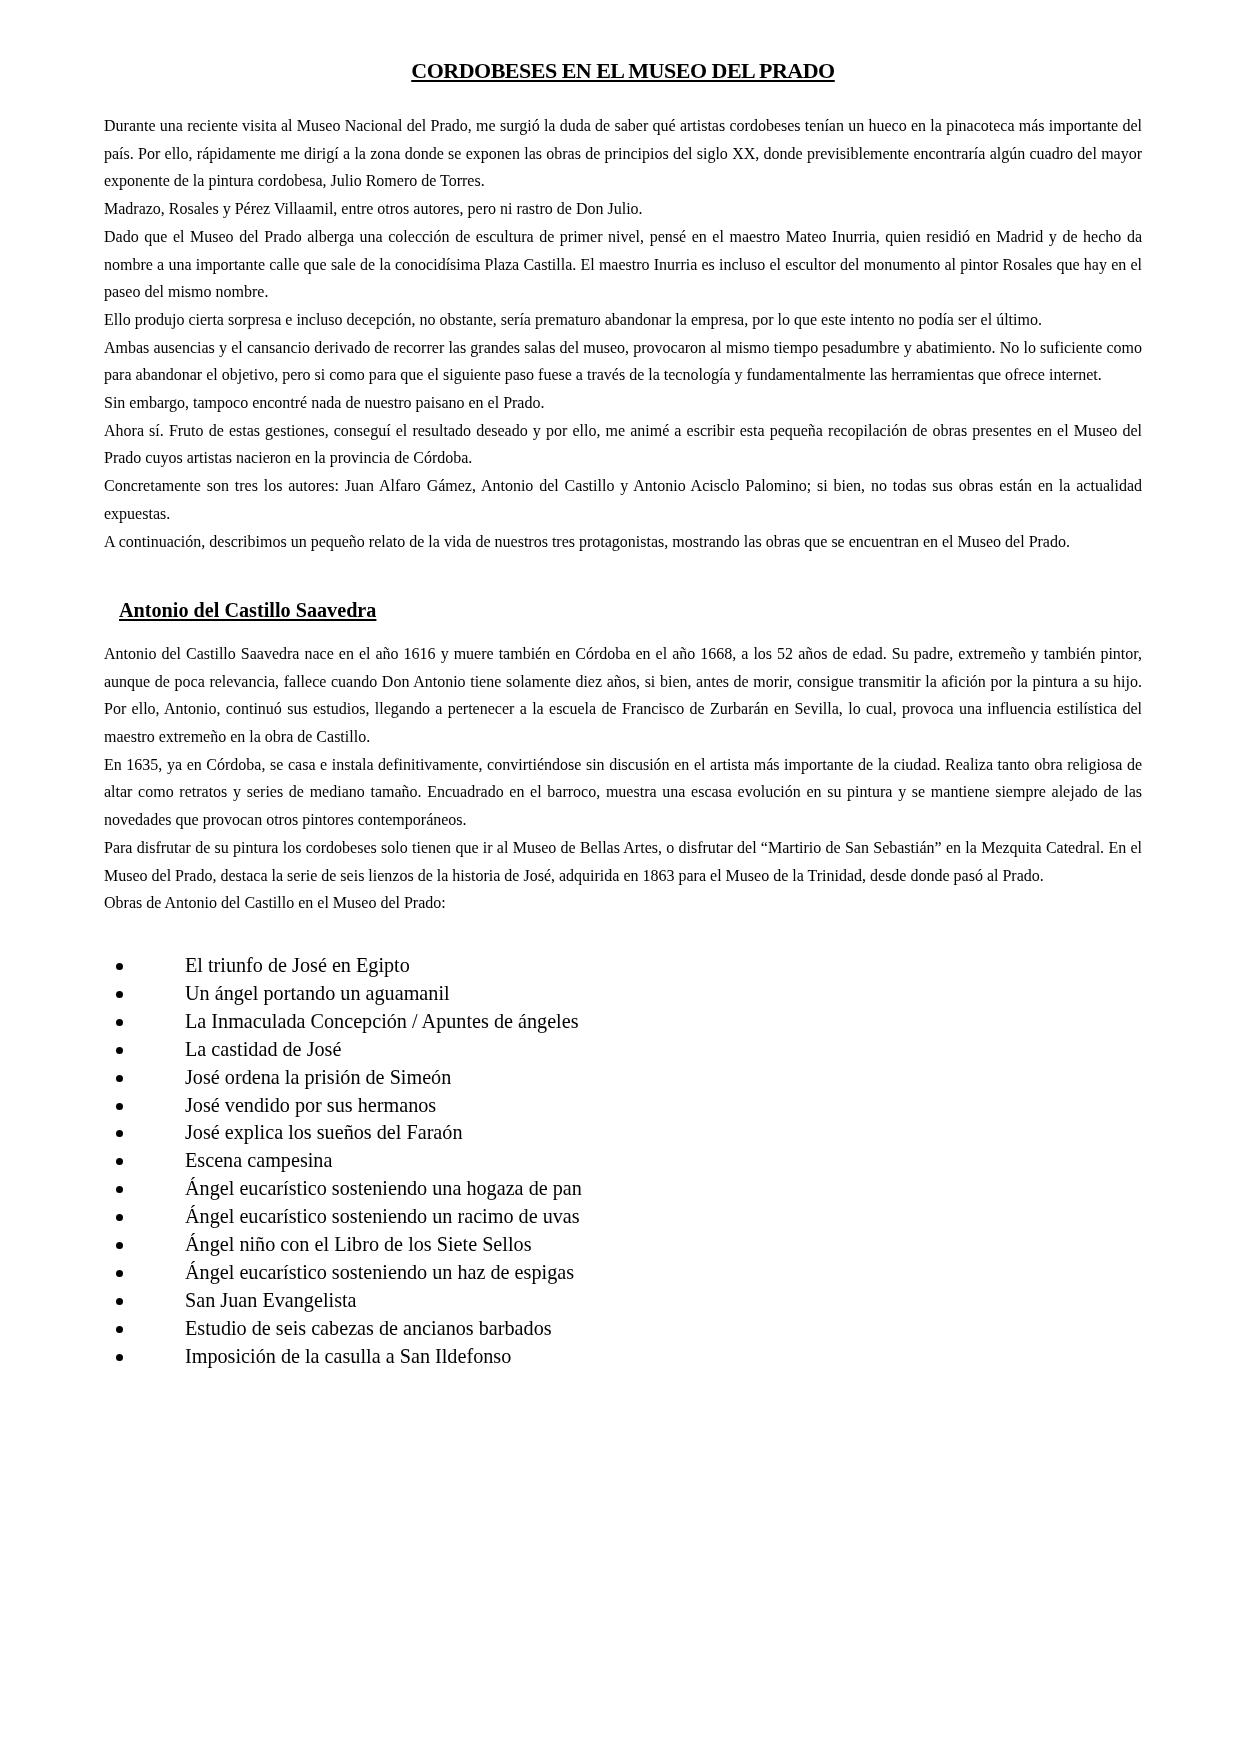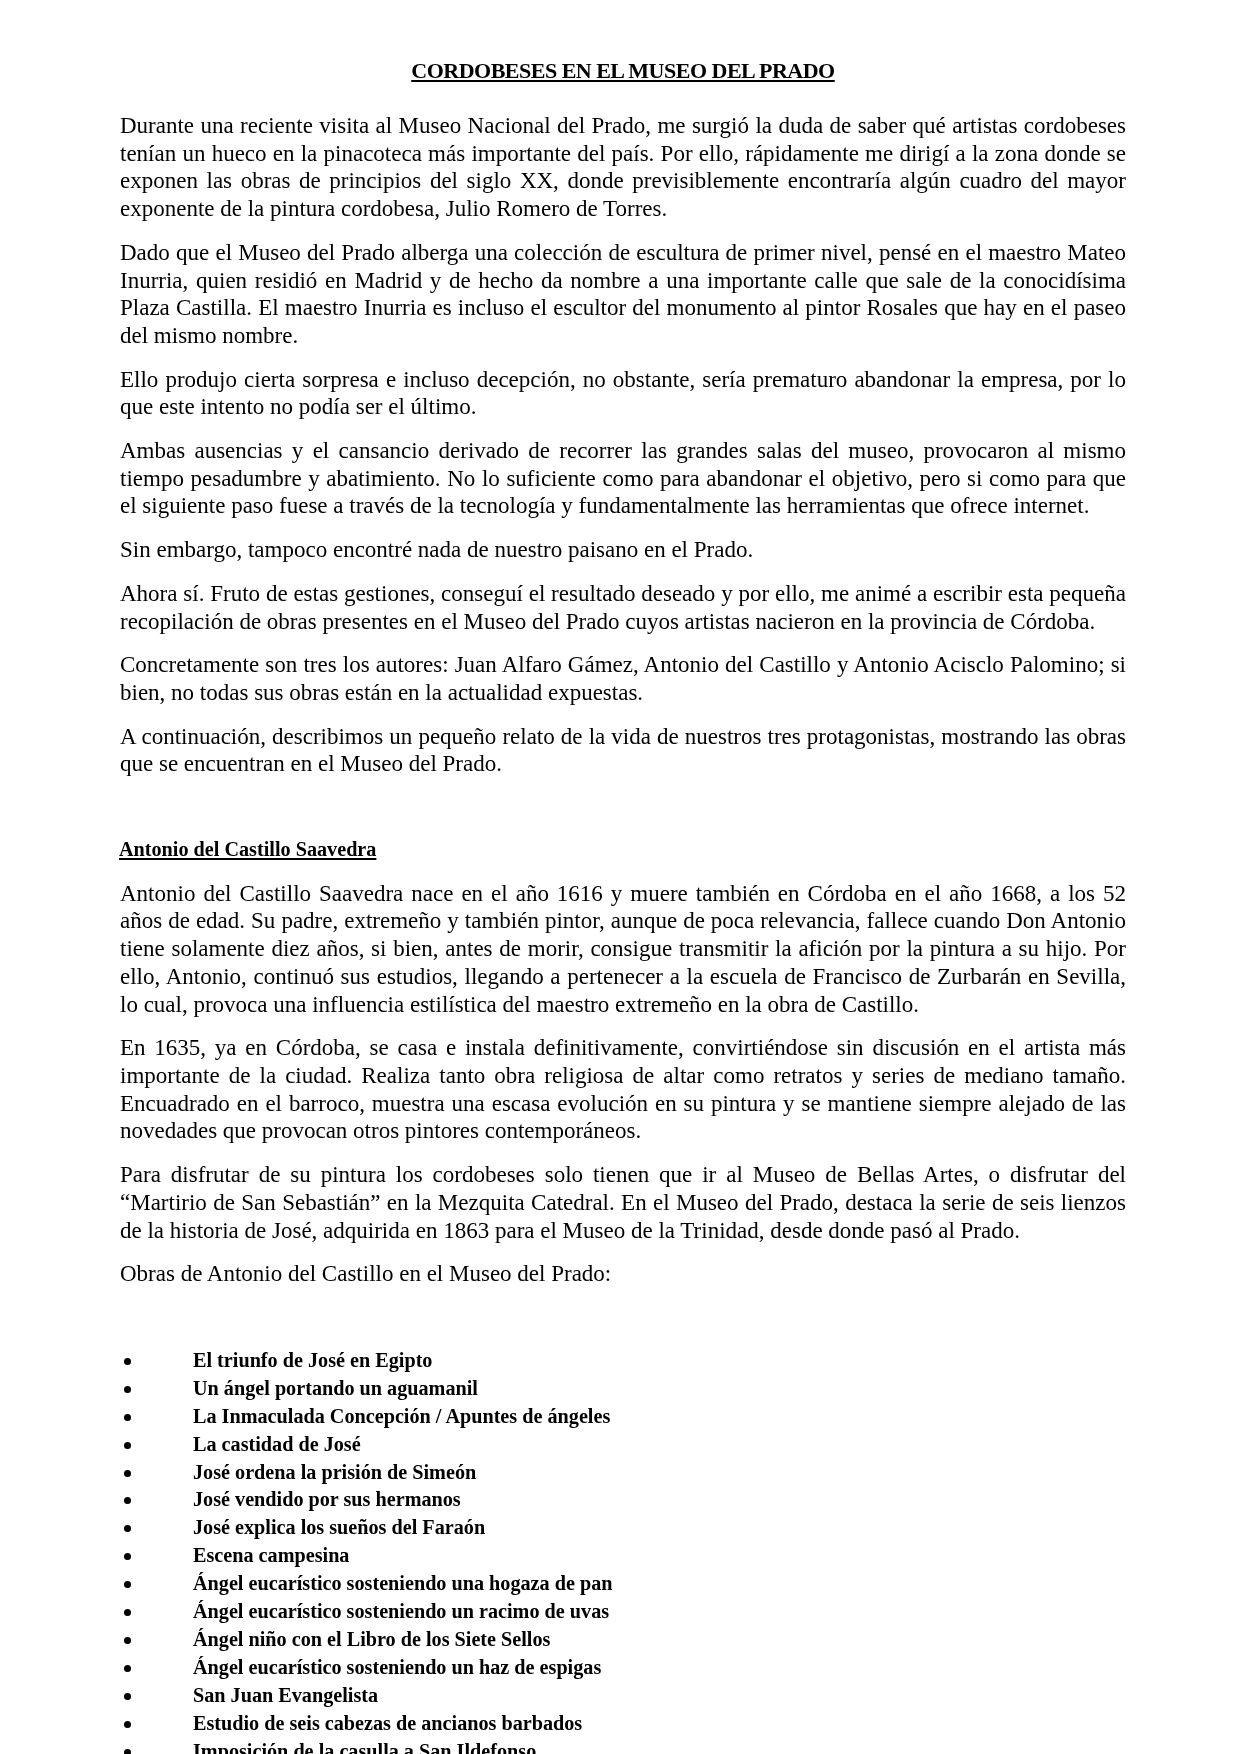--- a/index.html
+++ b/index.html
@@ -12,49 +12,50 @@
   .content {
     position: absolute; left: 104px; top: 56px; width: 1038px;
   }
   .title {
     text-align: center; font-weight: bold; text-decoration: underline;
     font-size: 22px; line-height: 30px; margin: 0 0 26px 0;
     font-family: "Liberation Serif", "DejaVu Serif", serif;
     letter-spacing: -0.5px;
   }
   .para {
-    font-size: 23px; line-height: 27.7px; margin: 16px; text-align: justify;
+    font-size: 16px; line-height: 27.7px; margin: 0; text-align: justify;
     font-family: "Liberation Serif", "DejaVu Serif", serif;
   }
   .gap { height: 27px; }
   .section-heading {
     font-weight: bold; text-decoration: underline;
     font-size: 20.2px; line-height: 27.7px; margin: 15px;
     font-family: "Liberation Serif", "DejaVu Serif", serif;
   }
-  .list { list-style: none; margin: 16px; padding: 0; font-weight: bold; }
+  .list { list-style: none; margin: 8px; padding: 0; }
   .list-item {
     position: relative; font-size: 20.2px; line-height: 27.9px;
     padding-left: 73px;
     font-family: "Liberation Serif", "DejaVu Serif", serif;
   }
   .bullet {
     position: absolute; left: 4px; top: 11px; width: 7px; height: 7px;
     border-radius: 50%; background: #000;
   }
 </style>
 </head>
 <body>
 
 <div class="page">
   <div class="content">
 
     <h1 class="title">CORDOBESES EN EL MUSEO DEL PRADO</h1>
 
     <p class="para">Durante una reciente visita al Museo Nacional del Prado, me surgió la duda de saber qué artistas cordobeses tenían un hueco en la pinacoteca más importante del país. Por ello, rápidamente me dirigí a la zona donde se exponen las obras de principios del siglo XX, donde previsiblemente encontraría algún cuadro del mayor exponente de la pintura cordobesa, Julio Romero de Torres.</p>
+    <p class="para">Madrazo, Rosales y Pérez Villaamil, entre otros autores, pero ni rastro de Don Julio.</p>
     <p class="para">Dado que el Museo del Prado alberga una colección de escultura de primer nivel, pensé en el maestro Mateo Inurria, quien residió en Madrid y de hecho da nombre a una importante calle que sale de la conocidísima Plaza Castilla. El maestro Inurria es incluso el escultor del monumento al pintor Rosales que hay en el paseo del mismo nombre.</p>
     <p class="para">Ello produjo cierta sorpresa e incluso decepción, no obstante, sería prematuro abandonar la empresa, por lo que este intento no podía ser el último.</p>
     <p class="para">Ambas ausencias y el cansancio derivado de recorrer las grandes salas del museo, provocaron al mismo tiempo pesadumbre y abatimiento. No lo suficiente como para abandonar el objetivo, pero si como para que el siguiente paso fuese a través de la tecnología y fundamentalmente las herramientas que ofrece internet.</p>
     <p class="para">Sin embargo, tampoco encontré nada de nuestro paisano en el Prado.</p>
     <p class="para">Ahora sí. Fruto de estas gestiones, conseguí el resultado deseado y por ello, me animé a escribir esta pequeña recopilación de obras presentes en el Museo del Prado cuyos artistas nacieron en la provincia de Córdoba.</p>
     <p class="para">Concretamente son tres los autores: Juan Alfaro Gámez, Antonio del Castillo y Antonio Acisclo Palomino; si bien, no todas sus obras están en la actualidad expuestas.</p>
     <p class="para">A continuación, describimos un pequeño relato de la vida de nuestros tres protagonistas, mostrando las obras que se encuentran en el Museo del Prado.</p>
 
     <div class="gap"></div>
 

